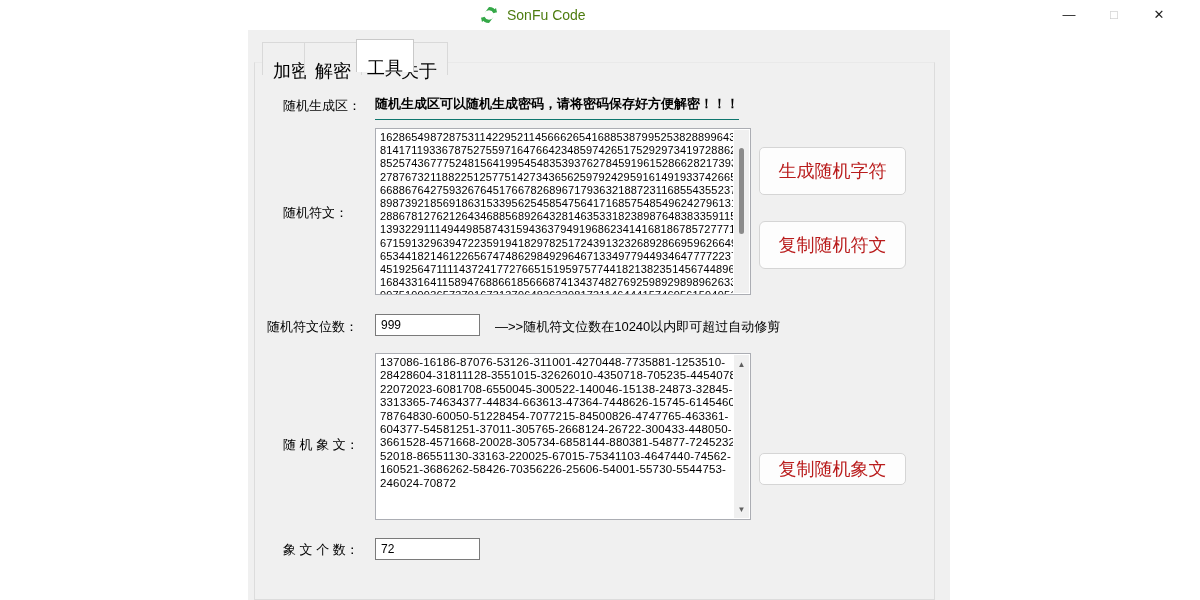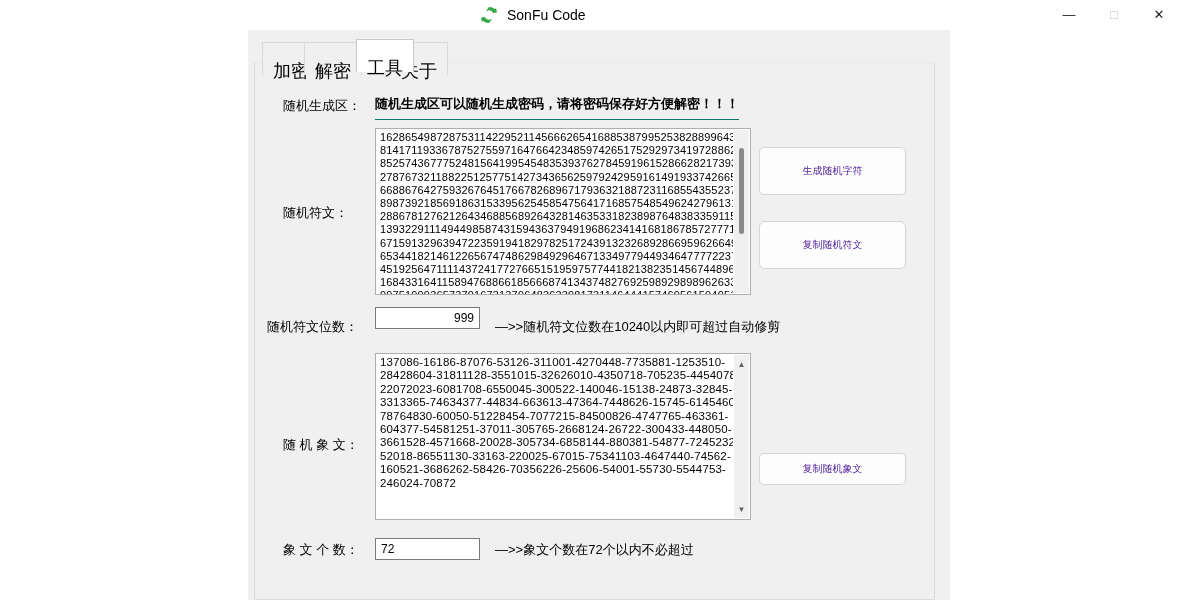--- a/index.html
+++ b/index.html
@@ -6,21 +6,21 @@
   html,body { background:#fff; }
   .stage {
     position:relative; width:1200px; height:600px; background:#ffffff;
     overflow:hidden; font-family:"Liberation Sans","DejaVu Sans",sans-serif; color:#000;
   }
   .abs { position:absolute; }
 
   
   .titlebar { left:232px; top:0; width:718px; height:30px; background:#ffffff; }
   .app-icon { left:247px; top:5px; width:20px; height:20px; }
-  .app-title { left:275px; top:7px; font-size:14px; color:#000000; }
+  .app-title { left:275px; top:7px; font-size:14px; color:#4d7c0f; }
   .winbtn { top:0; width:44px; height:29px; display:flex; align-items:center; justify-content:center;
             font-size:13px; color:#222; cursor:default; }
   .winbtn.min   { left:815px; }
   .winbtn.max   { left:860px; color:#c3c3c3; }
   .winbtn.close { left:905px; }
 
   
   .client { left:248px; top:30px; width:702px; height:570px; background:#f0f0f0; }
   .tabpage { left:254px; top:62px; width:681px; height:538px; background:#f0f0f0;
              border:1px solid #dcdcdc; border-top:1px solid #e9e9e9; }
@@ -46,21 +46,21 @@
   .ta2 { left:375px; top:353px; width:376px; height:167px; }
 
   .sb-track { position:absolute; right:1px; top:1px; width:15px; bottom:1px; background:#f0f0f0; }
   .sb-thumb { position:absolute; left:5px; width:5px; border-radius:3px; background:#8b8b8b; }
   .sb-arrow { position:absolute; left:0; width:15px; height:14px; display:flex;
               align-items:center; justify-content:center; font-size:8px; color:#5f5f5f; }
 
   
   .btn { left:759px; width:147px; height:48px; background:#fdfdfd; border:1px solid #d5d5d5;
          border-radius:5px; display:flex; align-items:center; justify-content:center;
-         font-size:10px; color:#4c1d95; cursor:default; }
+         font-size:18px; color:#b91c1c; cursor:default; }
   .btn.focused { border:2px solid #0f6cbd; height:50px; }
 
   
   .text-input { left:375px; width:105px; height:22px; background:#fff; border:1px solid #7a7a7a;
                 font-size:12px; padding:0 5px; font-family:"Liberation Sans","DejaVu Sans",sans-serif; }
   .hint { font-size:13px; color:#000; white-space:nowrap; }
 </style>
 </head>
 <body>
 
@@ -119,21 +119,21 @@
   </div>
 
   <div class="abs btn" style="top:147px;">
     <span>生成随机字符</span>
   </div>
   <div class="abs btn" style="top:221px;border-radius:6px;">
     <span>复制随机符文</span>
   </div>
 
   <div class="abs field-label" style="left:267px; top:318px;">随机符文位数：</div>
-  <input class="abs text-input" style="top: 307px; text-align: right;" value="999">
+  <input class="abs text-input" style="top: 314px;" value="999">
   <div class="abs hint" style="left:495px; top:318px;">—&gt;&gt;随机符文位数在10240以内即可超过自动修剪</div>
 
   <div class="abs field-label" style="left:283px; top:436px;">随 机 象 文：</div>
   <div class="abs textarea ta2">
     <div class="ta-text" style="font-size:11.5px; line-height:13.4px;">137086-16186-87076-53126-311001-4270448-7735881-1253510-
 28428604-31811128-3551015-32626010-4350718-705235-4454078-
 22072023-6081708-6550045-300522-140046-15138-24873-32845-
 3313365-74634377-44834-663613-47364-7448626-15745-6145460-
 78764830-60050-51228454-7077215-84500826-4747765-463361-
 604377-54581251-37011-305765-2668124-26722-300433-448050-
@@ -146,15 +146,14 @@
       <div class="sb-arrow" style="bottom:2px;">▼</div>
     </div>
   </div>
 
   <div class="abs btn" style="top:453px; height:32px;">
     <span>复制随机象文</span>
   </div>
 
   <div class="abs field-label" style="left:283px; top:541px;">象 文 个 数：</div>
   <input class="abs text-input" style="top: 538px;" value="72">
-  <div class="abs hint" style="left:495px; top:541px;">—&gt;&gt;象文个数在72个以内不必超过</div>
 
 </div>
 
 </body></html>

